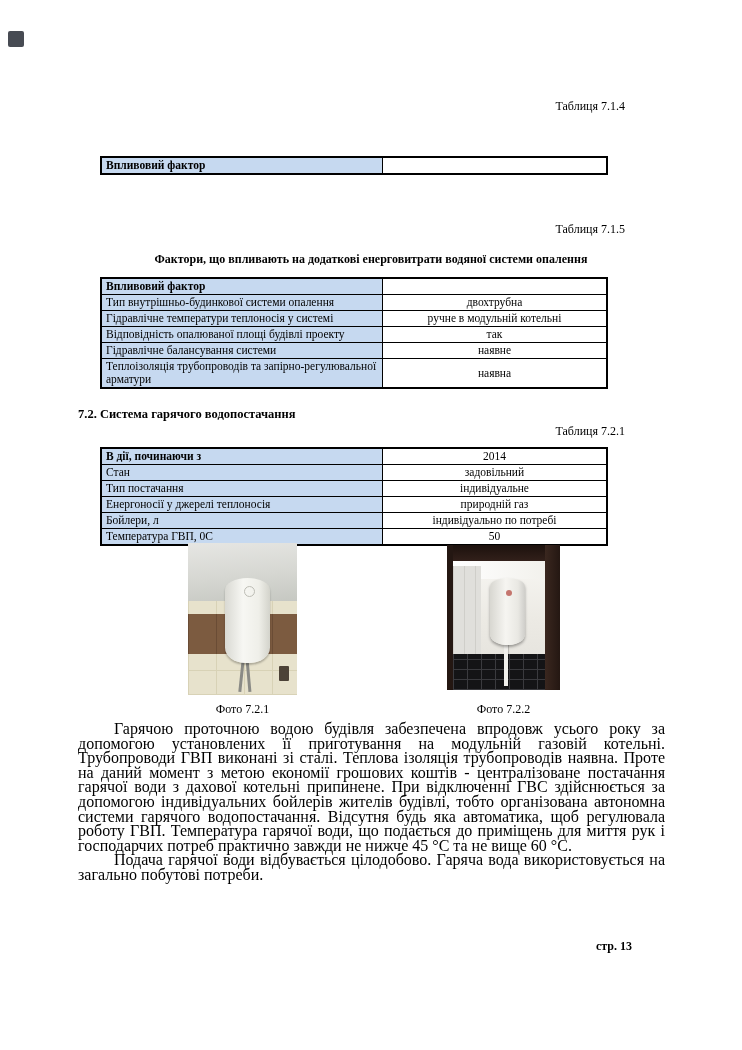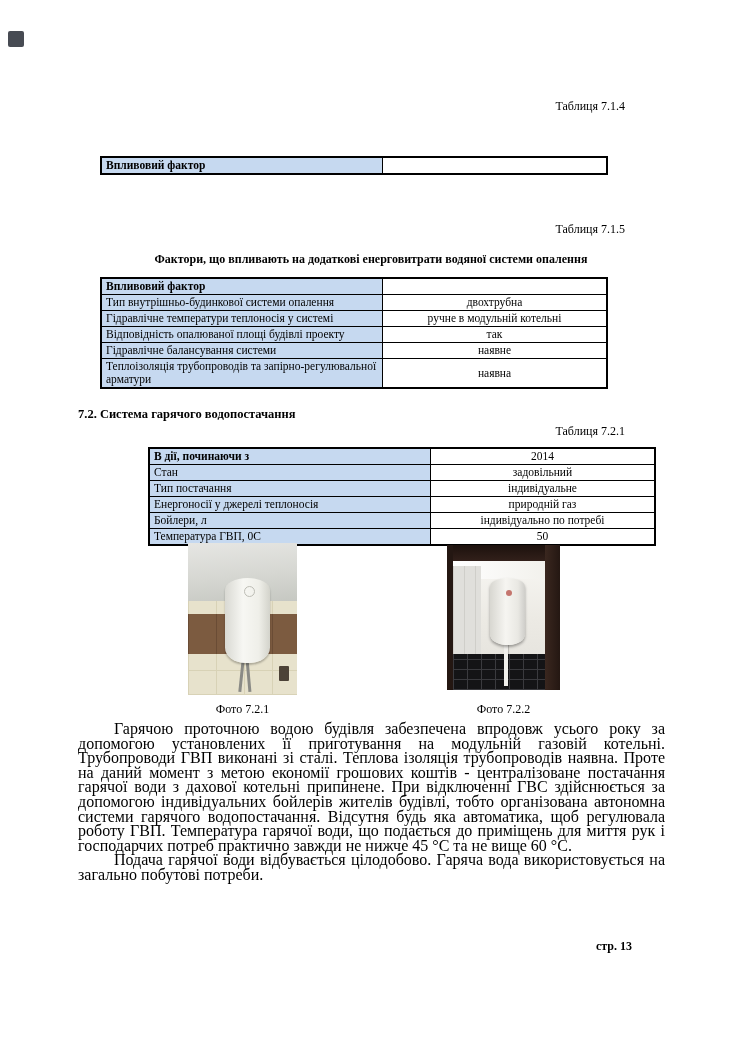--- a/index.html
+++ b/index.html
@@ -121,21 +121,21 @@
     </tr>
     <tr>
       <td class="lbl">Теплоізоляція трубопроводів та запірно-регулювальної арматури</td>
       <td class="val">наявна</td>
     </tr>
   </tbody>
     </table>
 
   <div class="sec-heading" style="top:396px;margin-top:11px;">7.2. Система гарячого водопостачання</div>
   <div class="tbl-caption" style="top:424px;">Таблиця 7.2.1</div>
-  <table class="doc t721" style="top:447px;margin-left:48px;">
+  <table class="doc t721" style="top:447px;">
     <tbody>
         <tr>
       <td class="lbl hdr">В дії, починаючи з</td>
       <td class="val">2014</td>
     </tr>
     <tr>
       <td class="lbl">Стан</td>
       <td class="val">задовільний</td>
     </tr>
     <tr>

